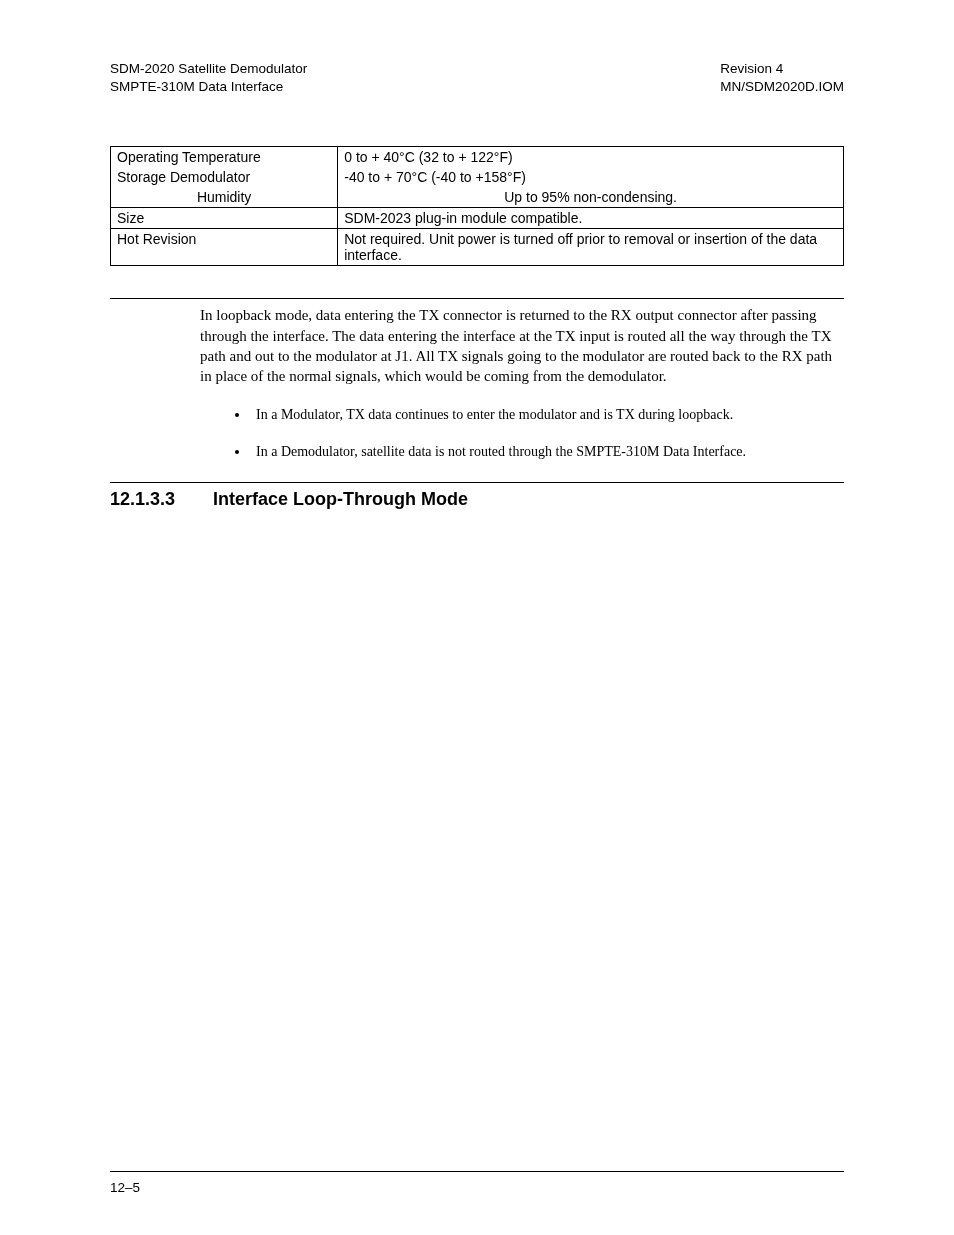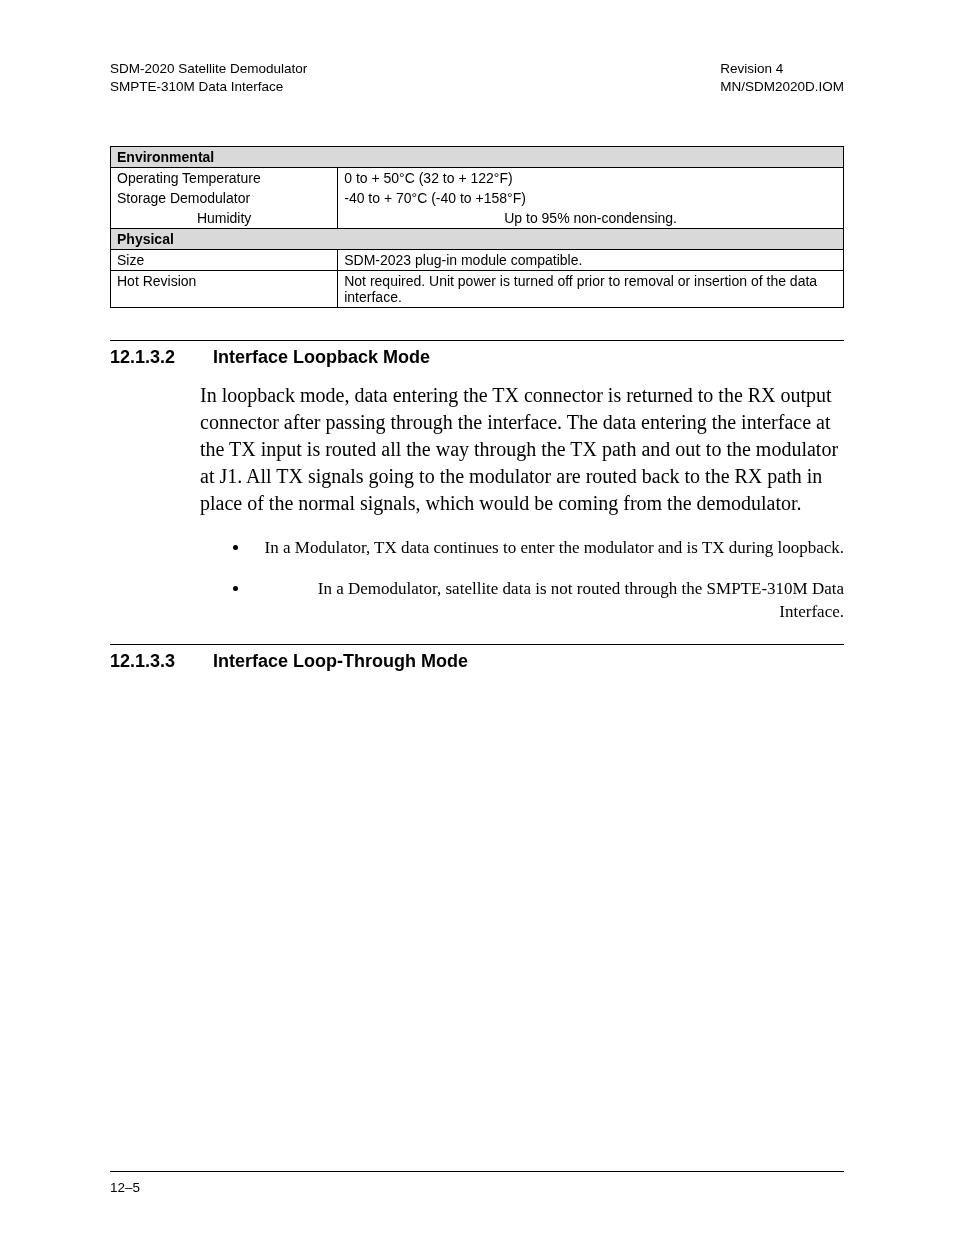--- a/index.html
+++ b/index.html
@@ -55,31 +55,30 @@
   .sect-head {
     font-family: Arial, Helvetica, sans-serif;
     font-weight: bold;
     font-size: 18px;
     display: flex;
     gap: 38px;
     margin-bottom: 14px;
   }
   .body-text {
     font-family: "Times New Roman", Times, serif;
-    font-size: 20px;
+    font-size: 15px;
     line-height: 1.35;
     margin-left: 90px;
     margin-bottom: 20px;
   }
   ul.bullets {
     margin: 0 0 20px 140px;
     padding: 0;
-    font-size: 17px;
+    font-size: 14px;
     line-height: 1.35;
-    text-align: right;
   }
   ul.bullets li {
     margin-bottom: 18px;
     padding-left: 6px;
   }
   .footer {
     position: absolute;
     bottom: 40px;
     left: 110px;
     right: 110px;
@@ -103,54 +102,44 @@
       <div>SMPTE-310M Data Interface</div>
     </div>
     <div class="right">
       <div>Revision 4</div>
       <div>MN/SDM2020D.IOM</div>
     </div>
   </div>
 
   <table class="spec">
     <tbody>
-        <tr class="section-header">
-      <td colspan="2">Environmental</td>
-    </tr>
     <tr class="noline-first">
       <td class="label">Operating Temperature</td>
-      <td>0 to + 50°C (32 to + 122°F)</td>
+      <td>0 to + 40°C (32 to + 122°F)</td>
     </tr>
     <tr class="noline">
       <td class="label">Storage Demodulator</td>
       <td>-40 to + 70°C (-40 to +158°F)</td>
     </tr>
     <tr class="noline-last">
       <td class="label">Humidity</td>
       <td>Up to 95% non-condensing.</td>
-    </tr>
-    <tr class="section-header">
-      <td colspan="2">Physical</td>
     </tr>
     <tr>
       <td class="label">Size</td>
       <td>SDM-2023 plug-in module compatible.</td>
     </tr>
     <tr>
       <td class="label">Hot Revision</td>
       <td>Not required. Unit power is turned off prior to removal or insertion of the data interface.</td>
     </tr>
   </tbody>
     </table>
 
   <hr class="rule">
-  <div class="sect-head">
-    <span>12.1.3.2</span>
-    <span>Interface Loopback Mode</span>
-  </div>
   <div class="body-text">In loopback mode, data entering the TX connector is returned to the RX output connector after passing through the interface. The data entering the interface at the TX input is routed all the way through the TX path and out to the modulator at J1. All TX signals going to the modulator are routed back to the RX path in place of the normal signals, which would be coming from the demodulator.</div>
   <ul class="bullets">
     <li>In a Modulator, TX data continues to enter the modulator and is TX during loopback.</li>
     <li>In a Demodulator, satellite data is not routed through the SMPTE-310M Data Interface.</li>
   </ul>
 
   <hr class="rule">
   <div class="sect-head">
     <span>12.1.3.3</span>
     <span>Interface Loop-Through Mode</span>

